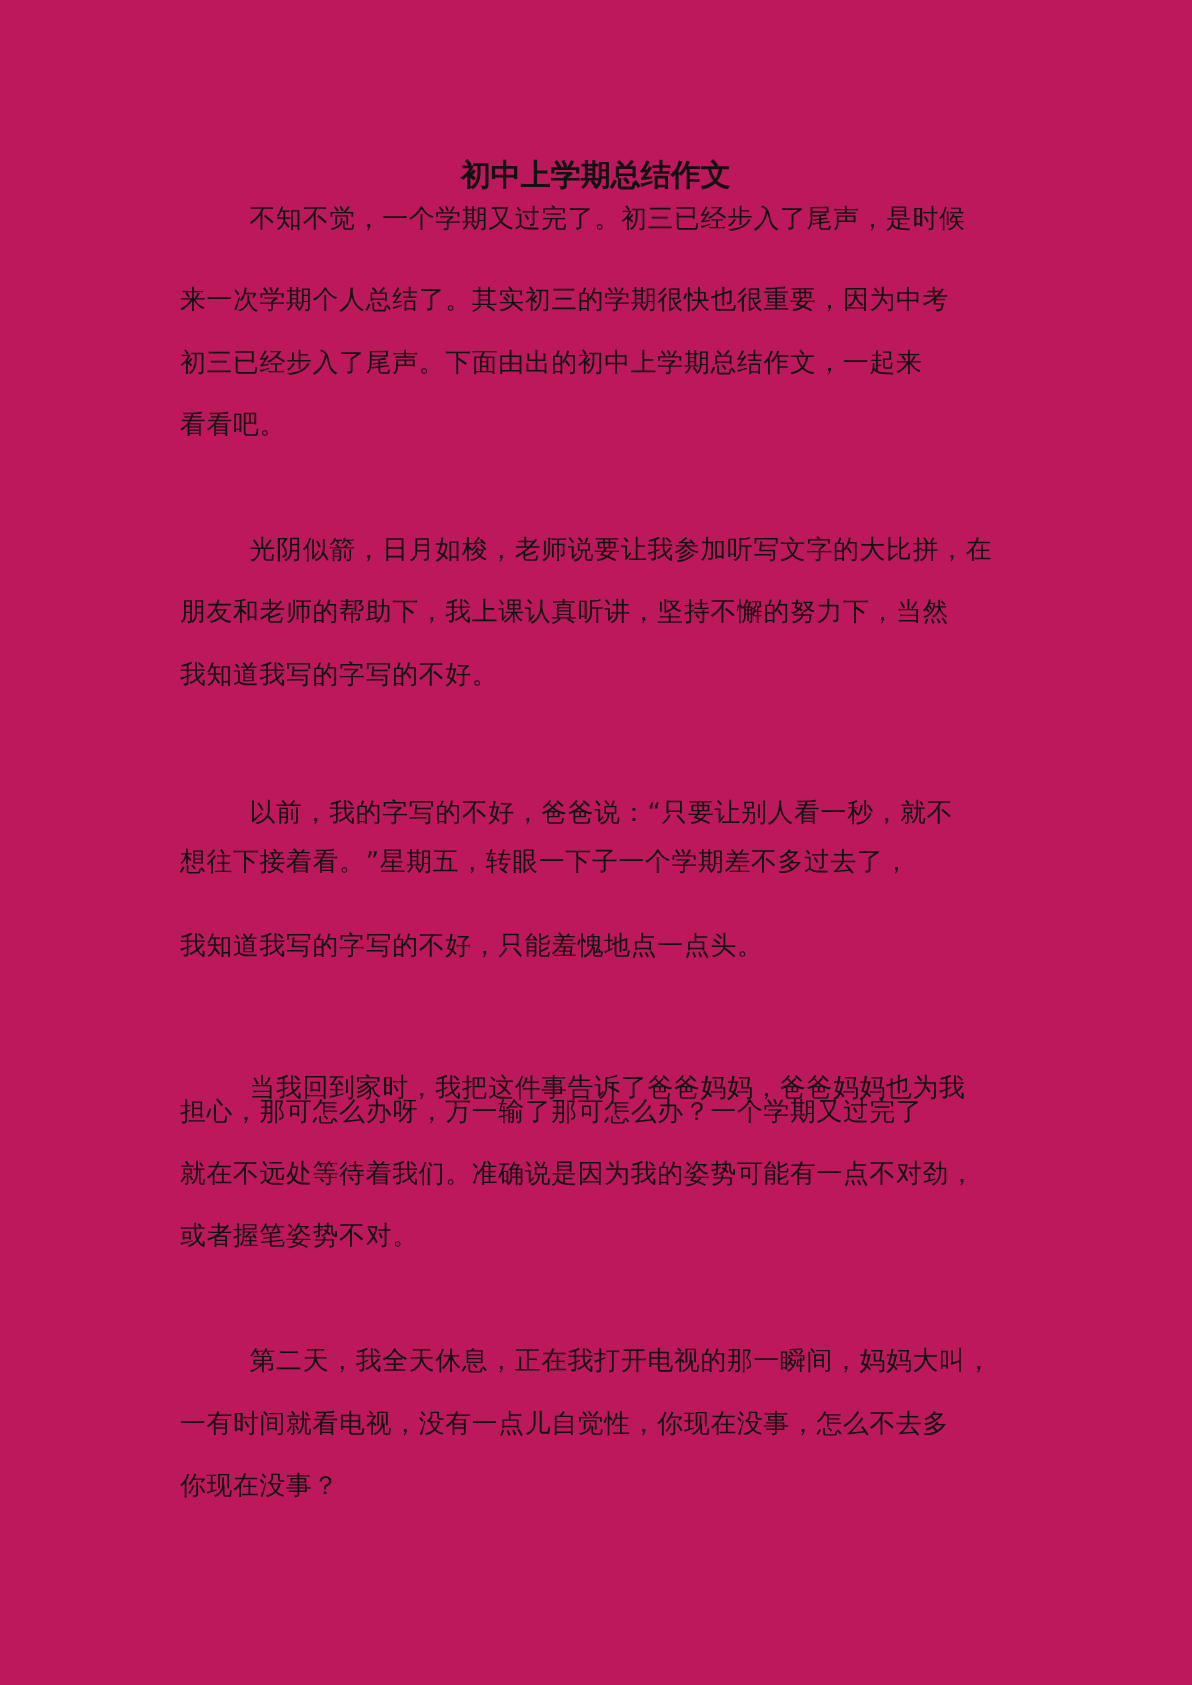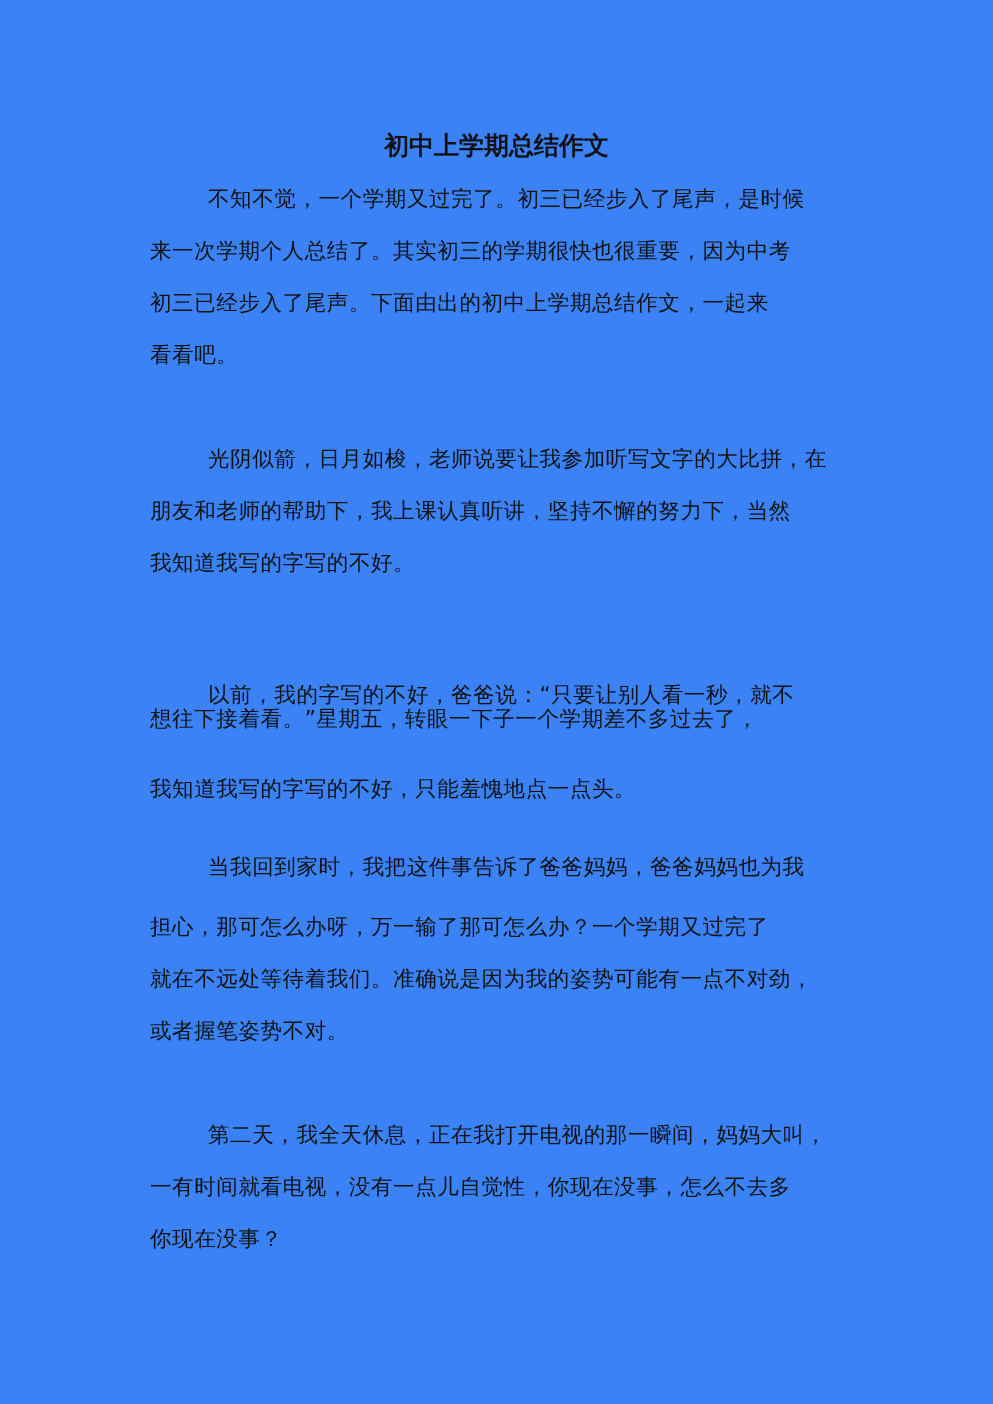--- a/index.html
+++ b/index.html
@@ -14,21 +14,21 @@
       overflow: hidden;
       font-family: "DejaVu Sans", "Liberation Sans", sans-serif;
       color: #000000;
     }
     .page {
       position: absolute;
       left: 0;
       top: 0;
       width: 993px;
       height: 1404px;
-      background: #3b82f6;
+      background: #be185d;
     }
     .title {
       position: absolute;
       left: 0;
       width: 993px;
       top: 128px;
       text-align: center;
       font-size: 25px;
       font-weight: bold;
       line-height: 36px;
@@ -48,40 +48,40 @@
       left: 208px;
     }
   </style>
 </head>
 <body>
 
 <div class="page">
   <div class="title">初中上学期总结作文</div>
 
   <div>
-    <div class="line indent" style="top:184px">不知不觉，一个学期又过完了。初三已经步入了尾声，是时候</div>
+    <div class="line indent" style="top:168px">不知不觉，一个学期又过完了。初三已经步入了尾声，是时候</div>
     <div class="line" style="top:236px">来一次学期个人总结了。其实初三的学期很快也很重要，因为中考</div>
     <div class="line" style="top:288px">初三已经步入了尾声。下面由出的初中上学期总结作文，一起来</div>
     <div class="line" style="top:340px">看看吧。</div>
   </div>
 
   <div>
     <div class="line indent" style="top:444px">光阴似箭，日月如梭，老师说要让我参加听写文字的大比拼，在</div>
     <div class="line" style="top:496px">朋友和老师的帮助下，我上课认真听讲，坚持不懈的努力下，当然</div>
     <div class="line" style="top:548px">我知道我写的字写的不好。</div>
   </div>
 
   <div>
-    <div class="line indent" style="top:680px">以前，我的字写的不好，爸爸说：“只要让别人看一秒，就不</div>
+    <div class="line indent" style="top:663px">以前，我的字写的不好，爸爸说：“只要让别人看一秒，就不</div>
     <div class="line" style="top:704px">想往下接着看。”星期五，转眼一下子一个学期差不多过去了，</div>
     <div class="line" style="top:774px">我知道我写的字写的不好，只能羞愧地点一点头。</div>
   </div>
 
   <div>
-    <div class="line indent" style="top:852px">当我回到家时，我把这件事告诉了爸爸妈妈，爸爸妈妈也为我</div>
+    <div class="line indent" style="top:892px">当我回到家时，我把这件事告诉了爸爸妈妈，爸爸妈妈也为我</div>
     <div class="line" style="top:912px">担心，那可怎么办呀，万一输了那可怎么办？一个学期又过完了</div>
     <div class="line" style="top:964px">就在不远处等待着我们。准确说是因为我的姿势可能有一点不对劲，</div>
     <div class="line" style="top:1016px">或者握笔姿势不对。</div>
   </div>
 
   <div>
     <div class="line indent" style="top:1120px">第二天，我全天休息，正在我打开电视的那一瞬间，妈妈大叫，</div>
     <div class="line" style="top:1172px">一有时间就看电视，没有一点儿自觉性，你现在没事，怎么不去多</div>
     <div class="line" style="top:1224px">你现在没事？</div>
   </div>

